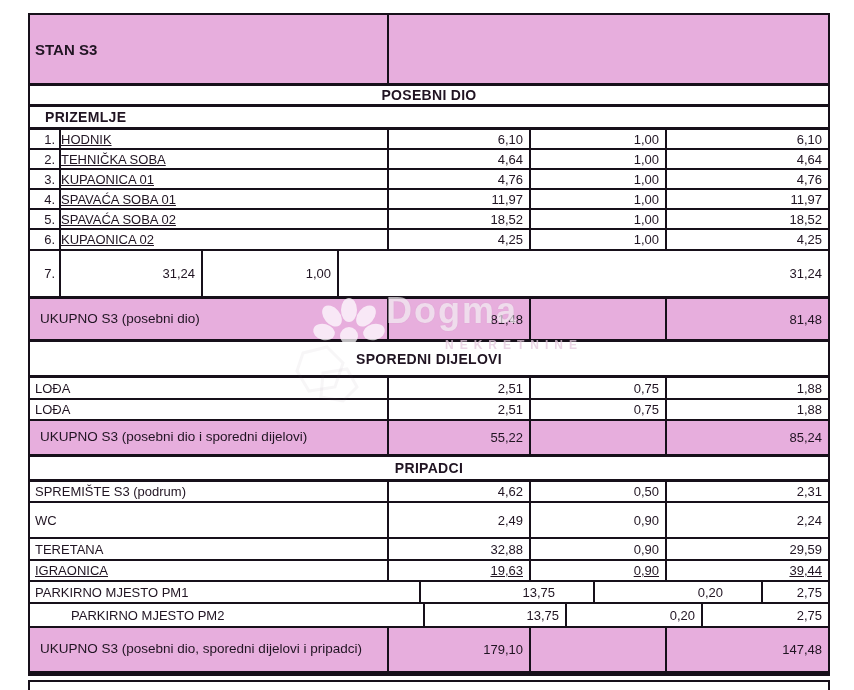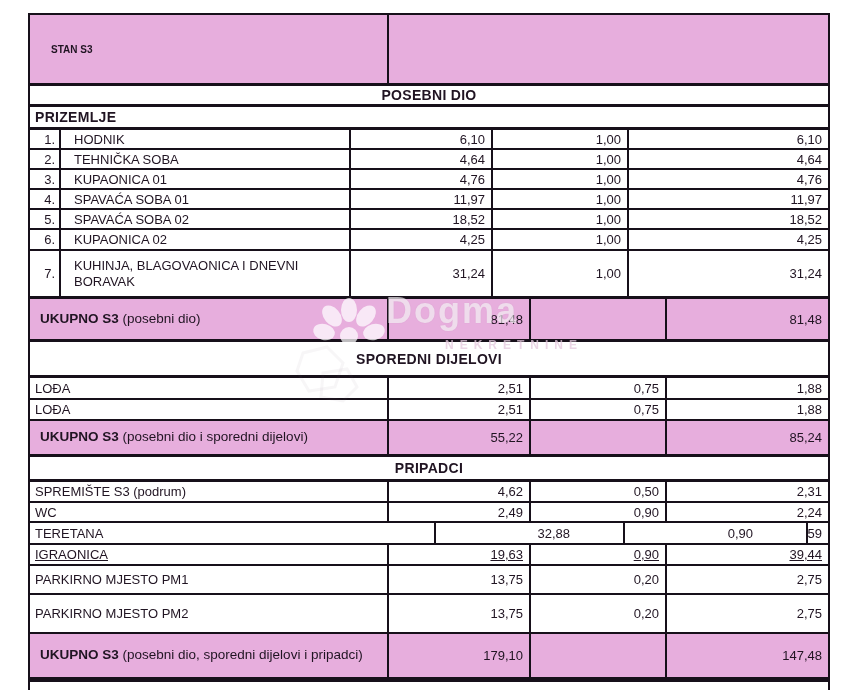--- a/index.html
+++ b/index.html
@@ -17,52 +17,52 @@
   }
   .row { display: flex; align-items: stretch; box-sizing: border-box; border-bottom: 2px solid #17101a; }
   .row:last-child { border-bottom: 3px solid #17101a; }
   .row.hb { border-bottom: 3px solid #17101a; }
 
   .c { box-sizing: border-box; display: flex; align-items: center; border-left: 2px solid #17101a; overflow: hidden; }
   .c:first-child { border-left: none; }
 
   
   .c-num   { width: 29px;  justify-content: flex-end; padding-right: 4px; }
-  .c-name  { width: 290px; padding-left: 13px; }
+  .c-name  { width: 328px; padding-left: 0; text-decoration: underline; }
   .c-name-w{ width: 357px; padding-left: 5px; }
   .c-area  { width: 142px; justify-content: flex-end; padding-right: 6px; }
   .c-coef  { width: 136px; justify-content: flex-end; padding-right: 6px; }
   .c-res   { flex: 1; justify-content: flex-end; padding-right: 6px; }
   .c-full  { flex: 1; justify-content: center; }
-  .c-left  { flex: 1; justify-content: flex-start; padding-left: 5px; }
+  .c-left  { flex: 1; justify-content: flex-start; padding-left: 15px; }
 
   
   .h-head { height: 71px; }
   .h-sec  { height: 21px; }
   .h-priz { height: 23px; }
   .h-d    { height: 20px; }
   .h-d6   { height: 21px; }
   .h-r7   { height: 48px; }
   .h-tot1 { height: 43px; }
   .h-spor { height: 36px; }
   .h-l1   { height: 22px; }
   .h-l2   { height: 21px; }
   .h-tot2 { height: 36px; }
   .h-prip { height: 25px; }
-  .h-p1 { height: 21px; } .h-p2 { height: 20px; } .h-p3 { height: 22px; gap: 47px; }
-  .h-p4 { height: 21px; text-decoration: underline; } .h-p5 { height: 29px; } .h-p6 { height: 39px; }
+  .h-p1 { height: 21px; } .h-p2 { height: 36px; } .h-p3 { height: 22px; }
+  .h-p4 { height: 21px; text-decoration: underline; } .h-p5 { height: 22px; gap: 32px; } .h-p6 { height: 24px; padding-left: 36px; }
   .h-tot3 { height: 46px; }
 
   .pink { background: #e7aedd; }
   .f13 { font-size: 13px; }
   .f14b { font-size: 14px; font-weight: bold; letter-spacing: .3px; }
   .bold { font-weight: normal; }
-  .title-cell { font-size: 10px; font-weight: bold; padding-left: 21px; }
+  .title-cell { font-size: 15px; font-weight: bold; padding-left: 5px; }
   .tot-label { display: block; line-height: 1.25; padding: 2px 4px 2px 5px; font-size: 13.5px; }
-  .tot-label .b { font-weight: bold; }
+  .tot-label .b { font-weight: normal; }
   .wrap { white-space: normal; line-height: 1.2; padding-top: 1px; padding-bottom: 1px; }
 
   
   .partial-row {
     position: absolute; left: 28px; top: 680px; width: 802px; height: 14px;
     border: 2px solid #17101a; border-bottom: none; box-sizing: border-box; background: #fff;
   }
 
   
   .wm { position: absolute; left: 295px; top: 288px; width: 460px; height: 110px; pointer-events: none; z-index: 5; }
@@ -138,21 +138,20 @@
     <div class="row h-d6 f13">
       <div class="c c-num">6.</div>
       <div class="c c-name">KUPAONICA 02</div>
       <div class="c c-area">4,25</div>
       <div class="c c-coef">1,00</div>
       <div class="c c-res">4,25</div>
     </div>
 
     <div class="row h-r7 f13 hb">
       <div class="c c-num">7.</div>
-      <div class="c c-name wrap">KUHINJA, BLAGOVAONICA I DNEVNI BORAVAK</div>
       <div class="c c-area">31,24</div>
       <div class="c c-coef">1,00</div>
       <div class="c c-res">31,24</div>
     </div>
 
     <div class="row h-tot1 pink hb">
       <div class="c c-name-w">
         <span class="tot-label"><span class="b">UKUPNO S3</span><span> (posebni dio)</span></span>
       </div>
       <div class="c c-area bold f13">81,48</div>

